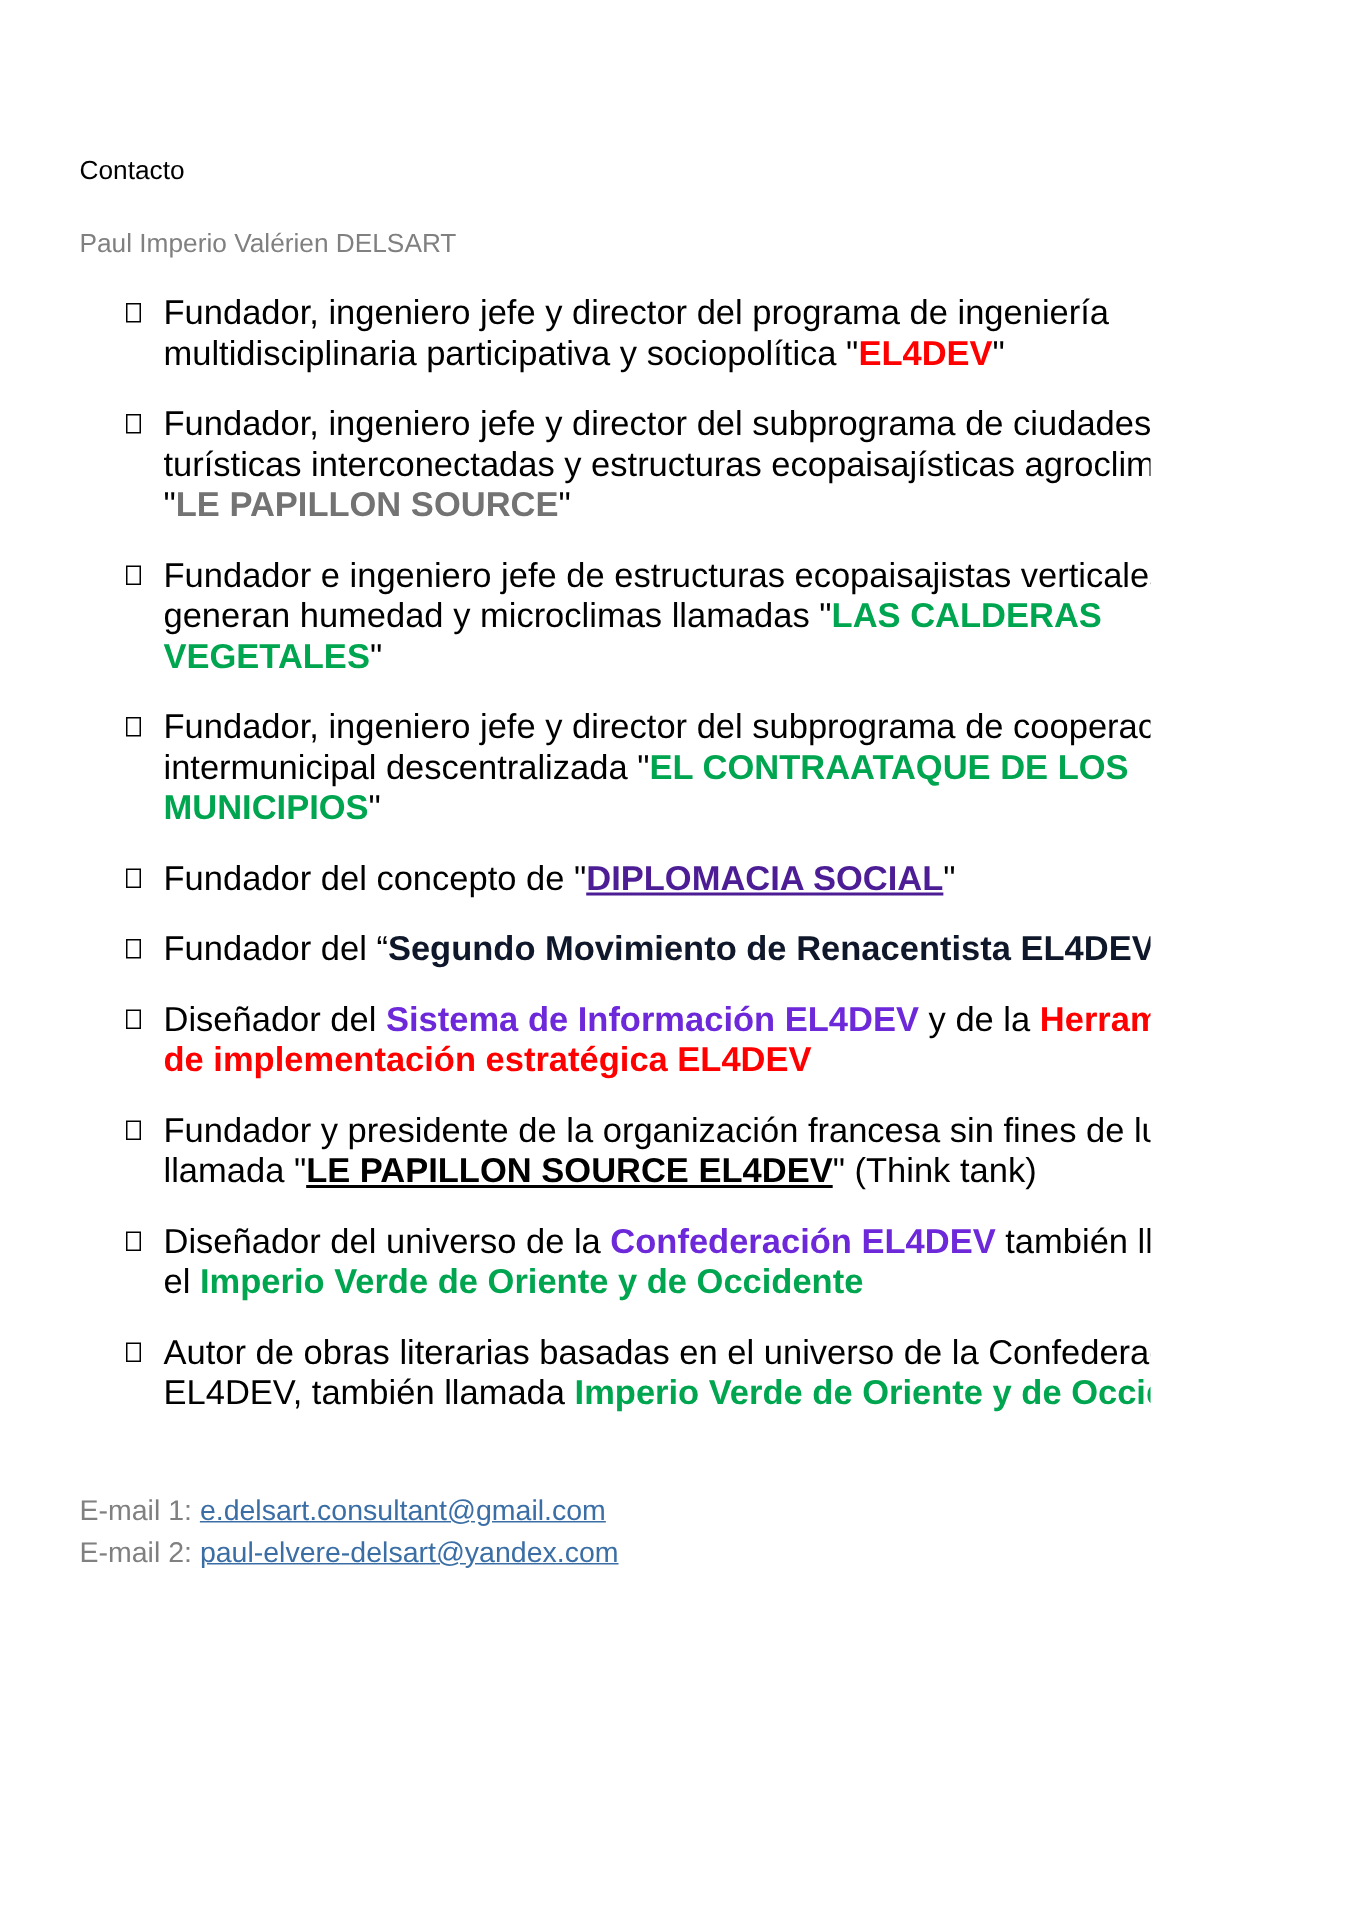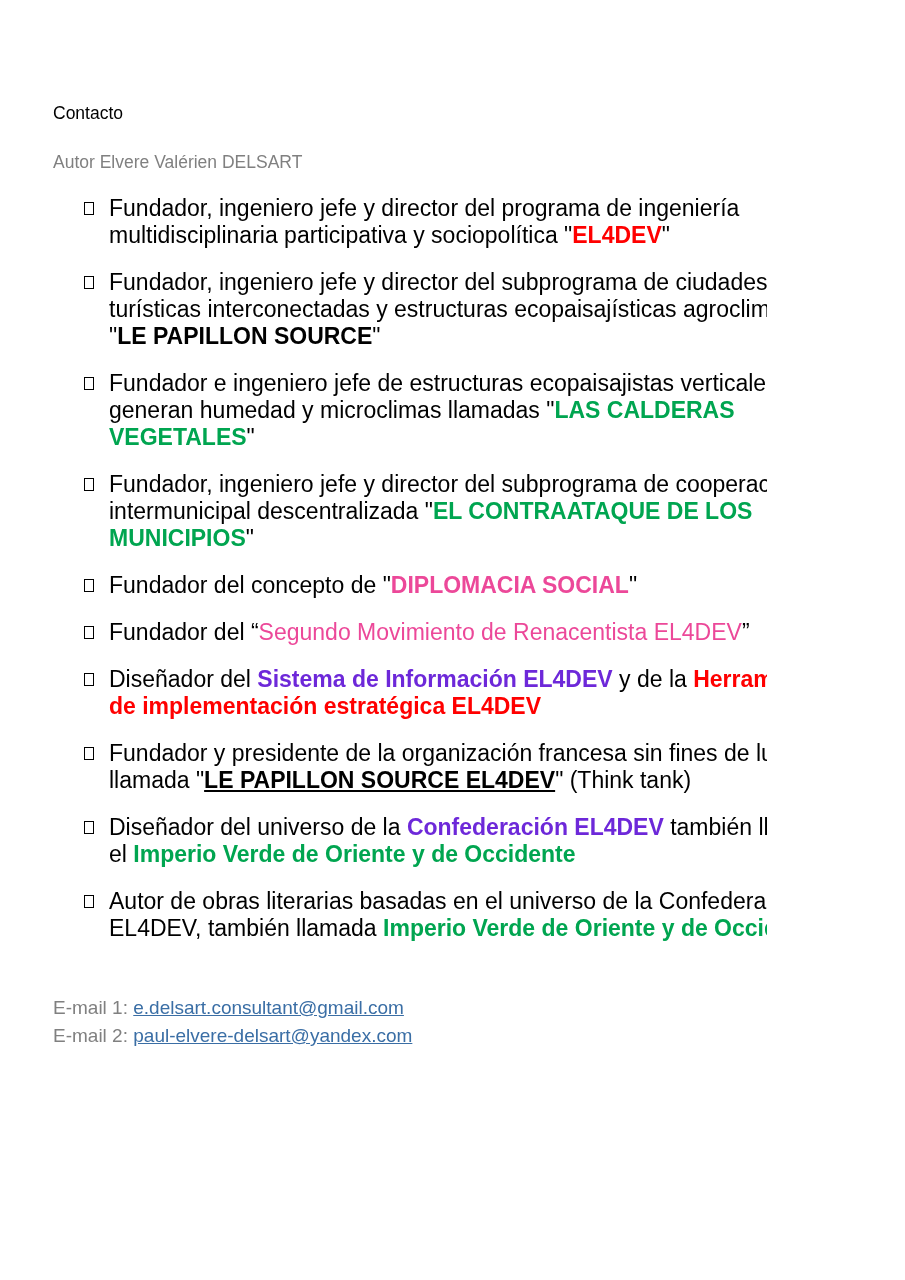--- a/index.html
+++ b/index.html
@@ -84,24 +84,24 @@
     display: block;
     width: 10px;
     height: 13px;
     margin-top: 7px;
     border: 1.6px solid #000000;
     box-sizing: border-box;
     background: transparent;
   }
 
   .t-red      { color: #FF0000; font-weight: bold; }
-  .t-blue     { color: #000000; font-weight: bold; }
+  .t-blue     { color: #737373; font-weight: bold; }
   .t-green    { color: #00A550; font-weight: bold; }
-  .t-purple   { color: #ec4899; font-weight: bold; }
-  .t-orange   { color: #ec4899; font-weight: normal; }
+  .t-purple   { color: #4c1d95; font-weight: bold; text-decoration: underline; }
+  .t-orange   { color: #0f172a; font-weight: bold; }
   .t-bold     { color: #6d28d9; font-weight: bold; }
   .t-bold-ul  { color: #000000; font-weight: bold; text-decoration: underline; }
 
   .emails {
     position: absolute;
     left: 53px;
     top: 994px;
     font-size: 19px;
     line-height: 28px;
     color: #808080;
@@ -119,21 +119,21 @@
 </style>
 </head>
 <body>
 
 <div class="page">
 
   <div class="content">
 
     <div class="doc-title">Contacto</div>
 
-    <div class="author-line">Autor Elvere Valérien DELSART</div>
+    <div class="author-line">Paul Imperio Valérien DELSART</div>
 
     <ul class="bullet-list">
 
       <li class="bullet-item">
         <span class="bullet-marker">
             <i></i>
           </span><span>Fundador, ingeniero jefe y director del programa de ingeniería multidisciplinaria participativa y sociopolítica "</span><span class="t-red">EL4DEV</span><span>"</span>
       </li>
 
       <li class="bullet-item">

